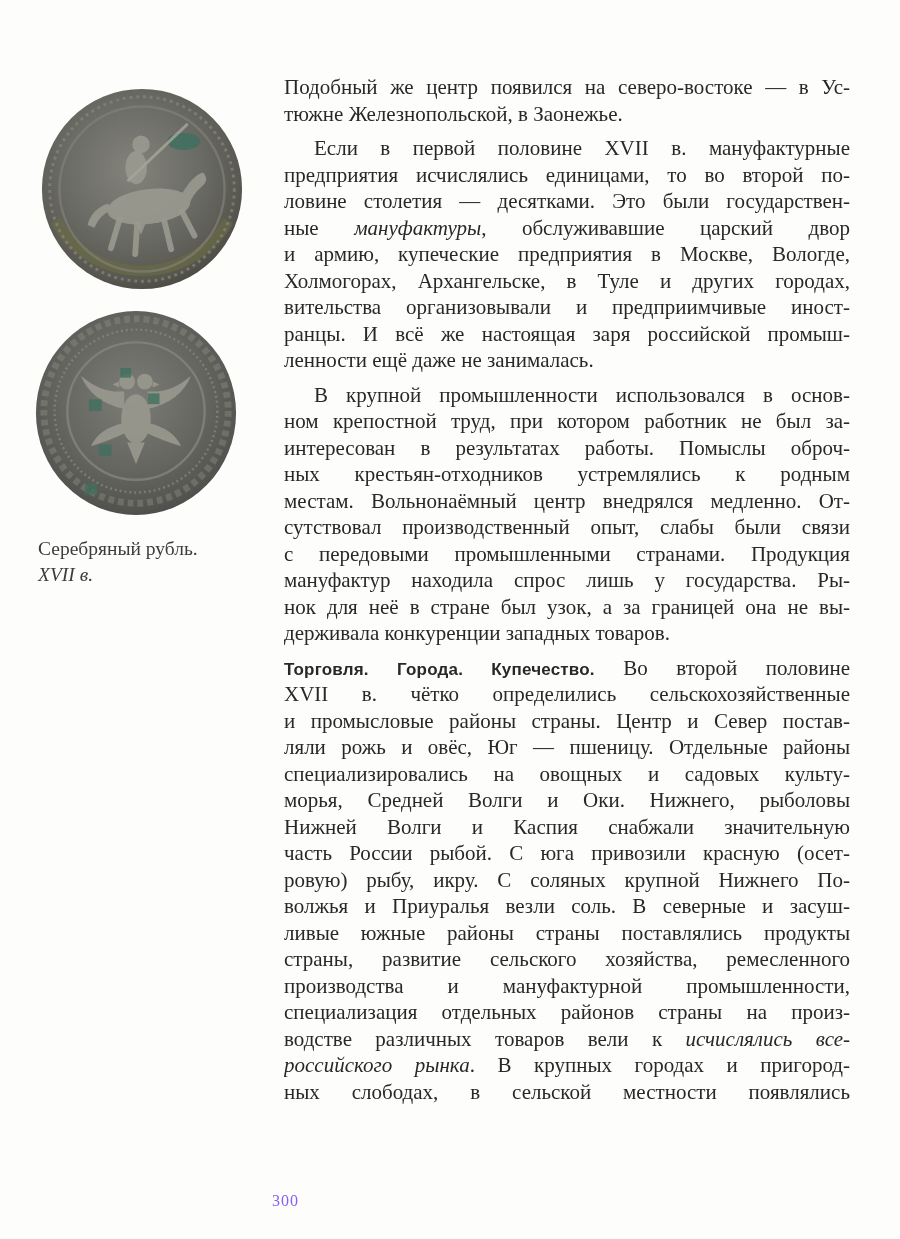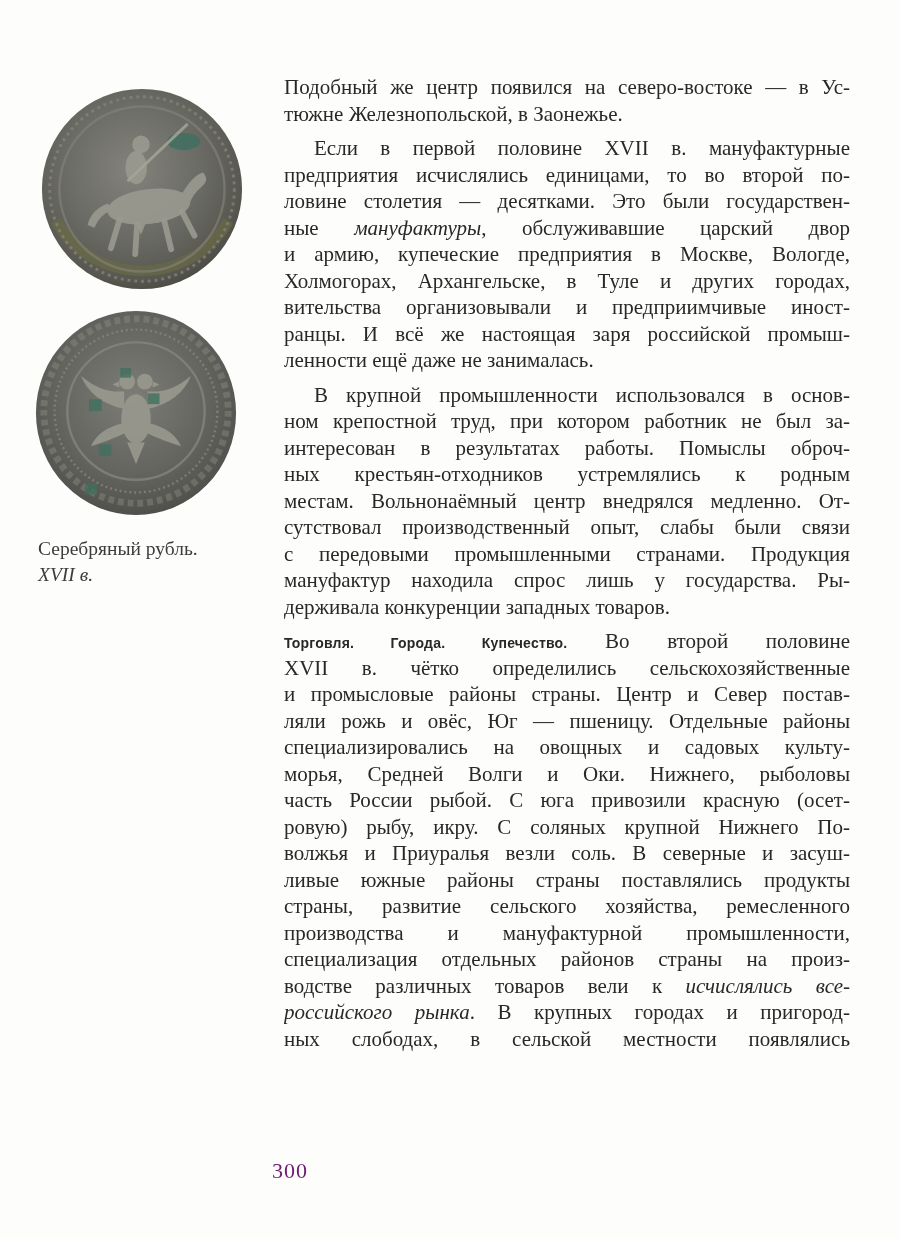--- a/index.html
+++ b/index.html
@@ -37,26 +37,26 @@
     white-space:normal;
     height:26.5px;
     overflow:hidden;
   }
   .tline.last{text-align-last:left;}
   .tline.indent{text-indent:30px;}
   .s-r{}
   .s-i{font-style:italic;}
   .s-b{
     font-family:"Liberation Sans","DejaVu Sans",sans-serif;
-    font-weight:700;font-size:14px;letter-spacing:.2px;
+    font-weight:700;font-size:17px;letter-spacing:.2px;
   }
 
   .page-number{
-    position:absolute;left:272px;top:1158px;
-    font-size:22px;color:#701a75;letter-spacing:1px;
+    position:absolute;left:272px;top:1192px;
+    font-size:16px;color:#8b5cf6;letter-spacing:1px;
   }
 </style>
 </head>
 <body>
 
 <div class="page">
 
   <div class="figure-col">
 
     <div class="coin coin-top">
@@ -152,29 +152,31 @@
       </div>
       <div class="para">
         <div class="tline indent"><span class="s-r">В крупной промышленности использовался в основ-</span></div>
         <div class="tline"><span class="s-r">ном крепостной труд, при котором работник не был за-</span></div>
         <div class="tline"><span class="s-r">интересован в результатах работы. Помыслы оброч-</span></div>
         <div class="tline"><span class="s-r">ных крестьян-отходников устремлялись к родным</span></div>
         <div class="tline"><span class="s-r">местам. Вольнонаёмный центр внедрялся медленно. От-</span></div>
         <div class="tline"><span class="s-r">сутствовал производственный опыт, слабы были связи</span></div>
         <div class="tline"><span class="s-r">с передовыми промышленными странами. Продукция</span></div>
         <div class="tline"><span class="s-r">мануфактур находила спрос лишь у государства. Ры-</span></div>
+        <div class="tline"><span class="s-r">нок для неё в стране был узок, а за границей она не вы-</span></div>
         <div class="tline last"><span class="s-r">держивала конкуренции западных товаров.</span></div>
       </div>
       <div class="para">
         <div class="tline"><span class="s-b">Торговля. Города. Купечество.</span><span class="s-r"> Во второй половине</span></div>
         <div class="tline"><span class="s-r">XVII в. чётко определились сельскохозяйственные</span></div>
         <div class="tline"><span class="s-r">и промысловые районы страны. Центр и Север постав-</span></div>
         <div class="tline"><span class="s-r">ляли рожь и овёс, Юг — пшеницу. Отдельные районы</span></div>
         <div class="tline"><span class="s-r">специализировались на овощных и садовых культу-</span></div>
         <div class="tline"><span class="s-r">морья, Средней Волги и Оки. Нижнего, рыболовы</span></div>
+        <div class="tline"><span class="s-r">Нижней Волги и Каспия снабжали значительную</span></div>
         <div class="tline"><span class="s-r">часть России рыбой. С юга привозили красную (осет-</span></div>
         <div class="tline"><span class="s-r">ровую) рыбу, икру. С соляных крупной Нижнего По-</span></div>
         <div class="tline"><span class="s-r">волжья и Приуралья везли соль. В северные и засуш-</span></div>
         <div class="tline"><span class="s-r">ливые южные районы страны поставлялись продукты</span></div>
         <div class="tline"><span class="s-r">страны, развитие сельского хозяйства, ремесленного</span></div>
         <div class="tline"><span class="s-r">производства и мануфактурной промышленности,</span></div>
         <div class="tline"><span class="s-r">специализация отдельных районов страны на произ-</span></div>
         <div class="tline"><span class="s-r">водстве различных товаров вели к </span><span class="s-i">исчислялись все-</span></div>
         <div class="tline"><span class="s-i">российского рынка</span><span class="s-r">. В крупных городах и пригород-</span></div>
         <div class="tline"><span class="s-r">ных слободах, в сельской местности появлялись</span></div>

